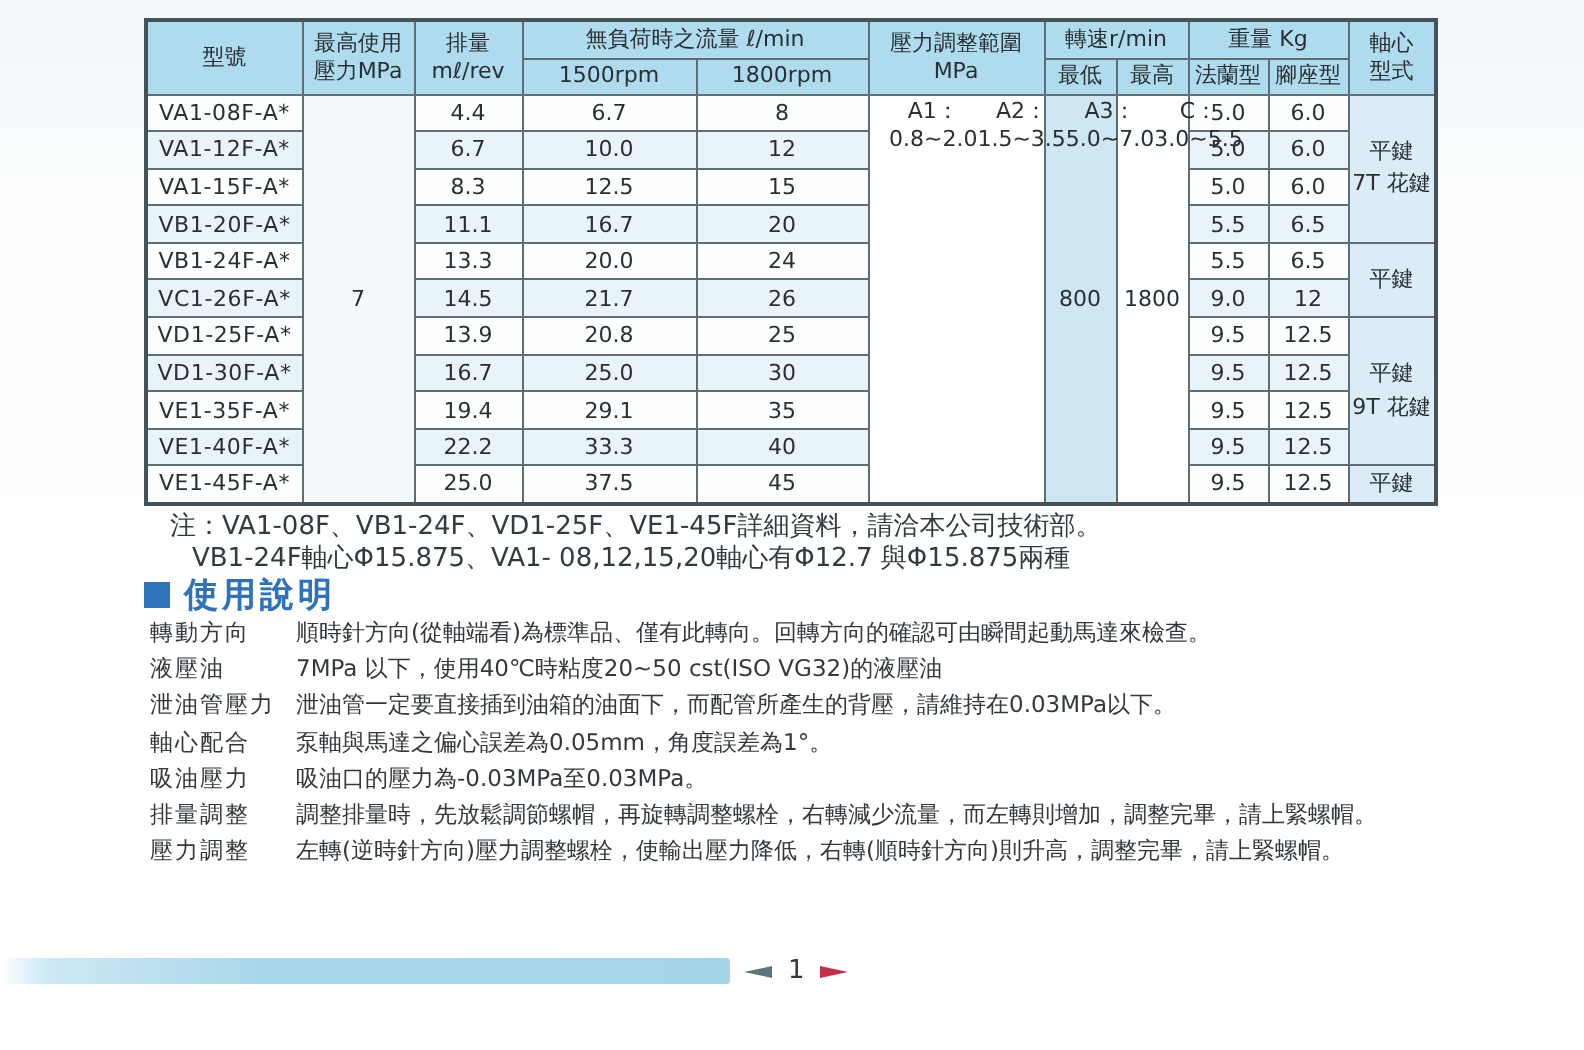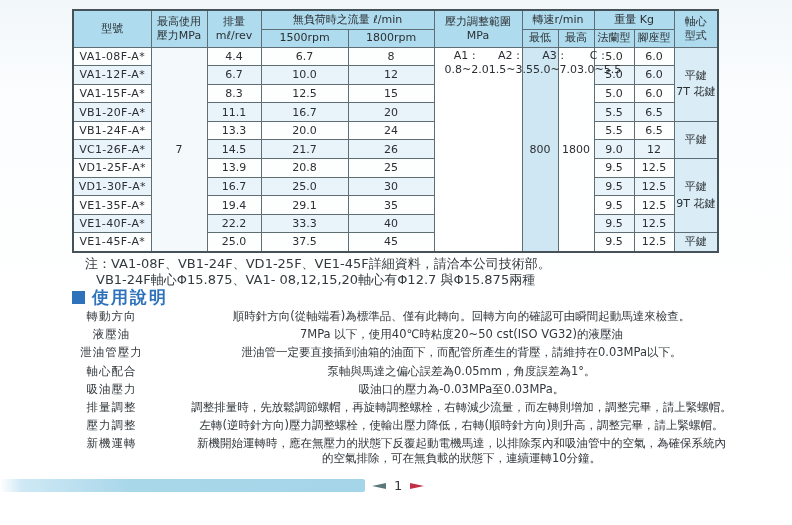--- a/index.html
+++ b/index.html
@@ -33,21 +33,21 @@
   .notes { position:absolute; left:85px; top:256px; font-size:13px; color:#333a3e; line-height:16px; }
   .notes .note-line2 { padding-left:11px; }
 
   
   .section-heading { position:absolute; left:72px; top:286px; display:flex; align-items:center; gap:7px; }
   .blue-square { width:13px; height:13px; background:#2f72bc; }
   .section-heading .heading-text { font-size:17px; font-weight:bold; color:#2f72bc; letter-spacing:2px; }
 
   
   .instructions { position:absolute; left:75px; top:309px; width:700px; font-size:11.5px; color:#33383c; }
-  .instr-row { display:flex; margin-bottom:3.2px;text-align:center; }
+  .instr-row { display:flex; margin-bottom:3.2px; }
   .instr-label { width:73px; flex:0 0 73px; letter-spacing:1px; }
   .instr-text { flex:1; white-space:pre-line; line-height:15px; }
 
   
   .footer-bar {
     position:absolute; left:0px; top:479px; width:365px; height:13px; border-radius:2px;
     background:linear-gradient(90deg, rgba(222,240,248,0) 0%, #cfe9f5 6%, #a9d7ea 35%, #a5d5e9 100%);
   }
   .pager { position:absolute; left:372px; top:478px; display:flex; align-items:center; gap:8px; height:15px; }
   .dash-left  { width:0; height:0; border-top:3.5px solid transparent; border-bottom:3.5px solid transparent; border-right:14px solid #5b777c; }
@@ -240,25 +240,20 @@
         <div class="instr-text">吸油口的壓力為-0.03MPa至0.03MPa。</div>
       </div>
       <div class="instr-row">
         <div class="instr-label">排量調整</div>
         <div class="instr-text">調整排量時，先放鬆調節螺帽，再旋轉調整螺栓，右轉減少流量，而左轉則增加，調整完畢，請上緊螺帽。</div>
       </div>
       <div class="instr-row">
         <div class="instr-label">壓力調整</div>
         <div class="instr-text">左轉(逆時針方向)壓力調整螺栓，使輸出壓力降低，右轉(順時針方向)則升高，調整完畢，請上緊螺帽。</div>
       </div>
-      <div class="instr-row">
-        <div class="instr-label">新機運轉</div>
-        <div class="instr-text">新機開始運轉時，應在無壓力的狀態下反覆起動電機馬達，以排除泵內和吸油管中的空氣，為確保系統內
-的空氣排除，可在無負載的狀態下，連續運轉10分鐘。</div>
-      </div>
     </div>
 
   <div class="footer-bar"></div>
   <div class="pager">
     <span class="dash-left"></span>
     <span class="page-num">1</span>
     <span class="dash-right"></span>
   </div>
 
 </div>

